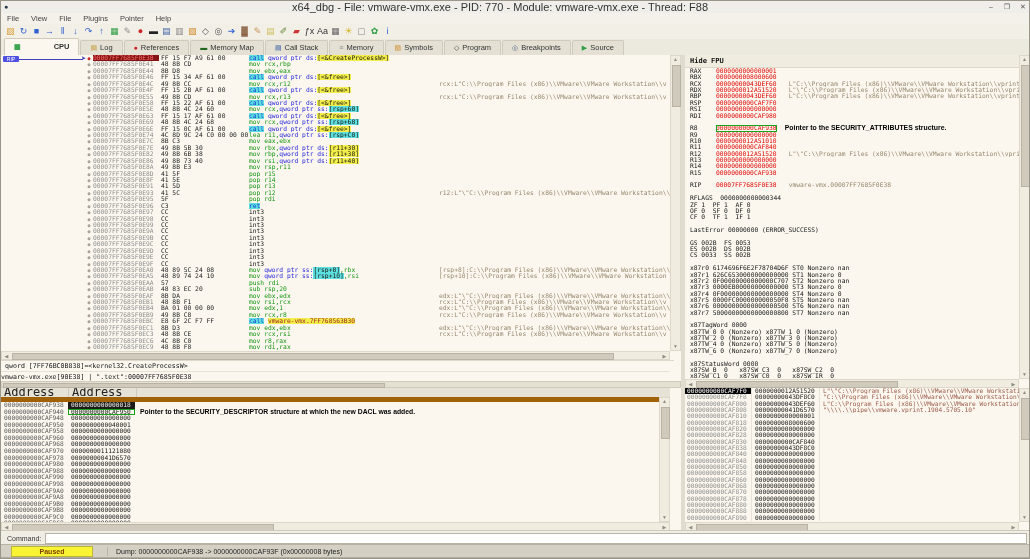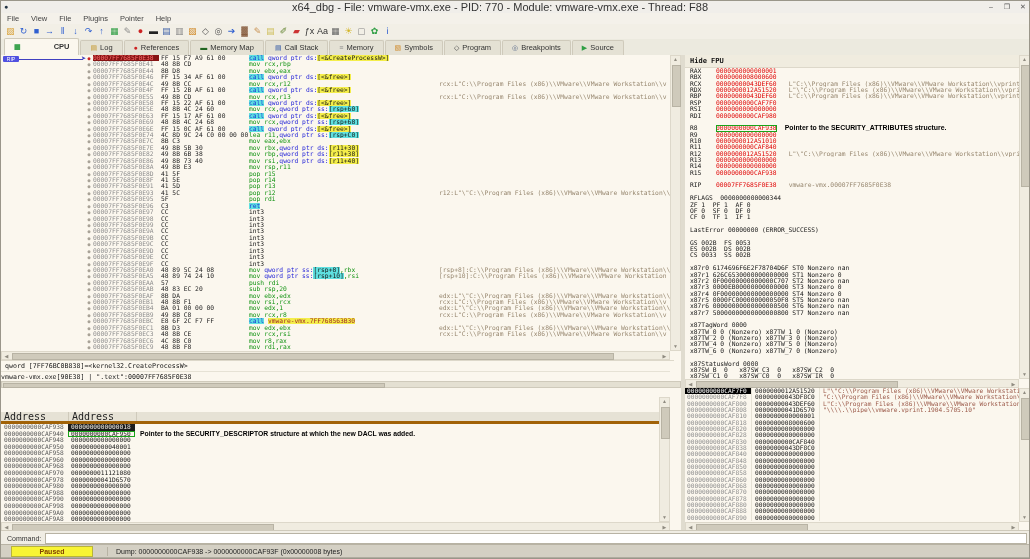--- a/index.html
+++ b/index.html
@@ -45,21 +45,21 @@
   .sb-arrow{position:absolute;font-size:5px;color:#8f8b80;width:9px;text-align:center;line-height:7px;}
   .sb-thumb{position:absolute;background:#cfcabb;border:1px solid #b8b3a4;}
   
   #infoline1{position:absolute;left:0;top:359px;width:669px;height:11px;font-size:6.6px;line-height:11px;padding-left:4px;color:#151515;background:#fbf7ee;border-top:1px solid #ddd8ca;}
   #infoline2{position:absolute;left:0;top:370px;width:669px;height:10px;font-size:6.6px;line-height:10px;color:#151515;background:#fbf7ee;border-top:1px solid #e6e2d5;}
   #split-h{position:absolute;left:0;top:380px;width:680px;height:7px;background:#e4e0d2;border:1px solid #cfcabb;box-sizing:border-box;}
   #split-h .sb-thumb{left:1px;top:1px;width:380px;height:3px;}
   #split-v{position:absolute;left:680px;top:54px;width:4px;height:475px;background:#e0dccf;}
   
   #dump{position:absolute;left:0;top:387px;width:669px;height:142px;background:#fbf7ee;overflow:hidden;}
-  #dump-header{display:flex;height:9px;background:#e6e2d5;border-bottom:3px solid #a16207;font-size:10px;line-height:9px;color:#222;margin-top:24px;}
+  #dump-header{display:flex;height:9px;background:#e6e2d5;border-bottom:5px solid #a16207;font-size:12px;line-height:9px;color:#222;}
   .dh1{width:64px;padding-left:3px;border-right:1px solid #cfcabb;}
   .dh2{width:64px;padding-left:3px;border-right:1px solid #cfcabb;}
   .dh3{flex:1;padding-left:3px;}
   .dump-row{display:flex;height:6.58px;line-height:6.6px;font-size:6.2px;white-space:pre;}
   .dump-addr{width:64px;flex:none;padding-left:3px;color:#555;overflow:hidden;}
   .dump-val{width:64px;flex:none;padding-left:3px;color:#151515;overflow:hidden;}
   .dump-val.sel{background:#1c1c1c;color:#f4f1e8;}
   .dump-val.boxed{outline:1.5px solid #19a319;outline-offset:-1px;}
   .dump-cmt{flex:1;padding-left:5px;overflow:hidden;font-family:"Liberation Sans",sans-serif;font-weight:bold;color:#000;font-size:6.8px;}
   

